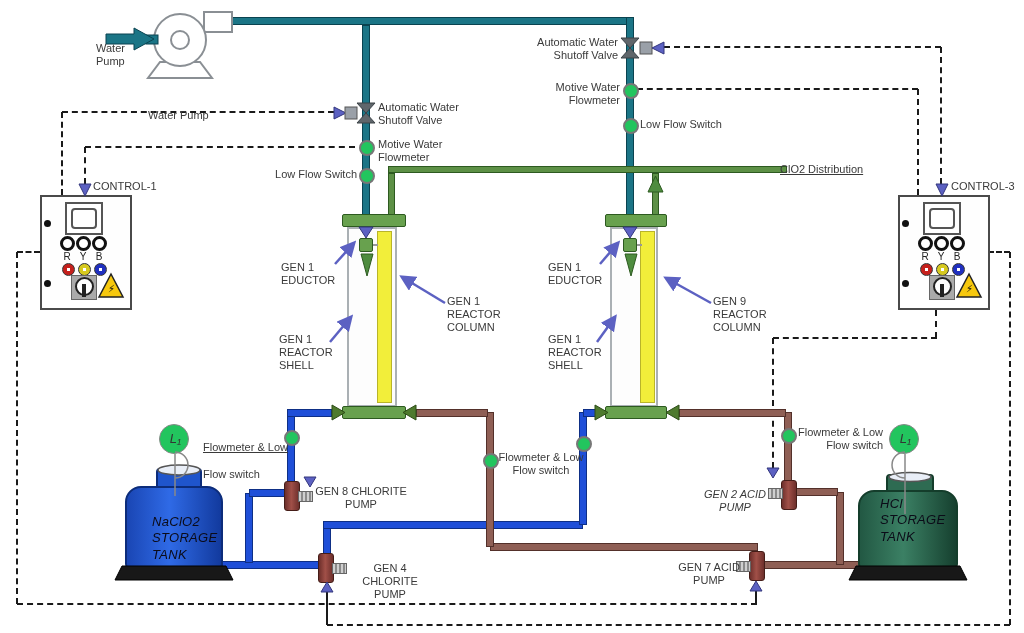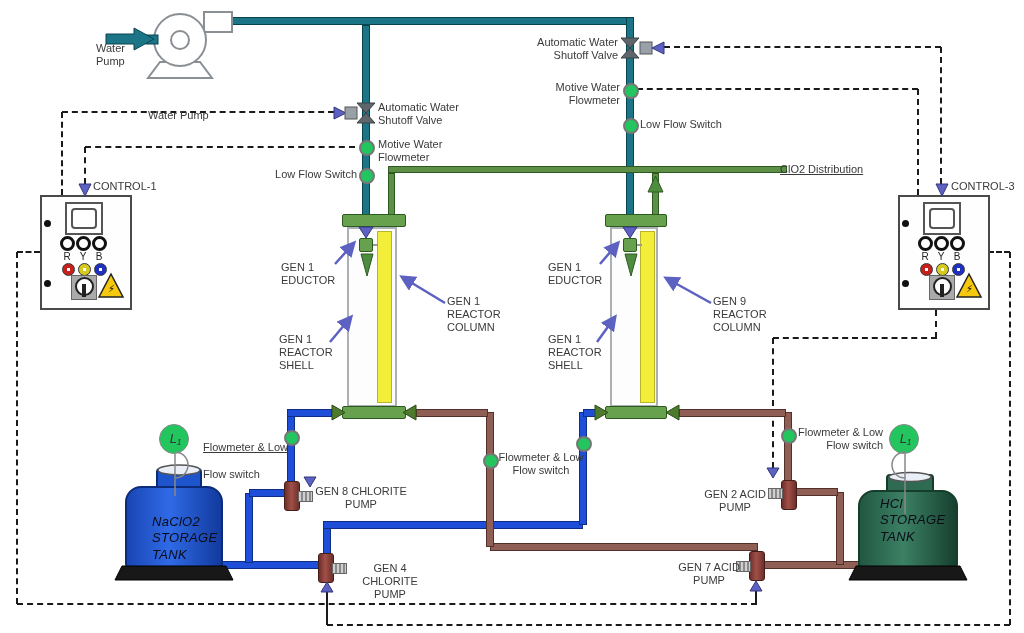--- a/index.html
+++ b/index.html
@@ -295,21 +295,21 @@
     <span>Flow switch</span>
   </div>
   <div class="lbl center" style="left:498px;top:451px;width:86px;">Flowmeter &amp; Low
 Flow switch</div>
   <div class="lbl right" style="left:795px;top:426px;width:88px;">Flowmeter &amp; Low
 Flow switch</div>
   <div class="lbl center" style="left:313px;top:485px;width:96px;">GEN 8 CHLORITE
 PUMP</div>
   <div class="lbl center" style="left:346px;top:562px;width:88px;">GEN 4 CHLORITE
 PUMP</div>
-  <div class="lbl center" style="left:700px;top:488px;width:70px;">GEN 2 ACID
+  <div class="lbl center" style="left:700px;top:488px;width:70px;font-style:italic;">GEN 2 ACID
 PUMP</div>
   <div class="lbl center" style="left:676px;top:561px;width:66px;">GEN 7 ACID
 PUMP</div>
   <div class="tlbl" style="left:152px;top:514px;width:86px;">NaClO2
 STORAGE
 TANK</div>
   <div class="tlbl" style="left:880px;top:496px;width:76px;">HCl
 STORAGE
 TANK</div>
 </div>

